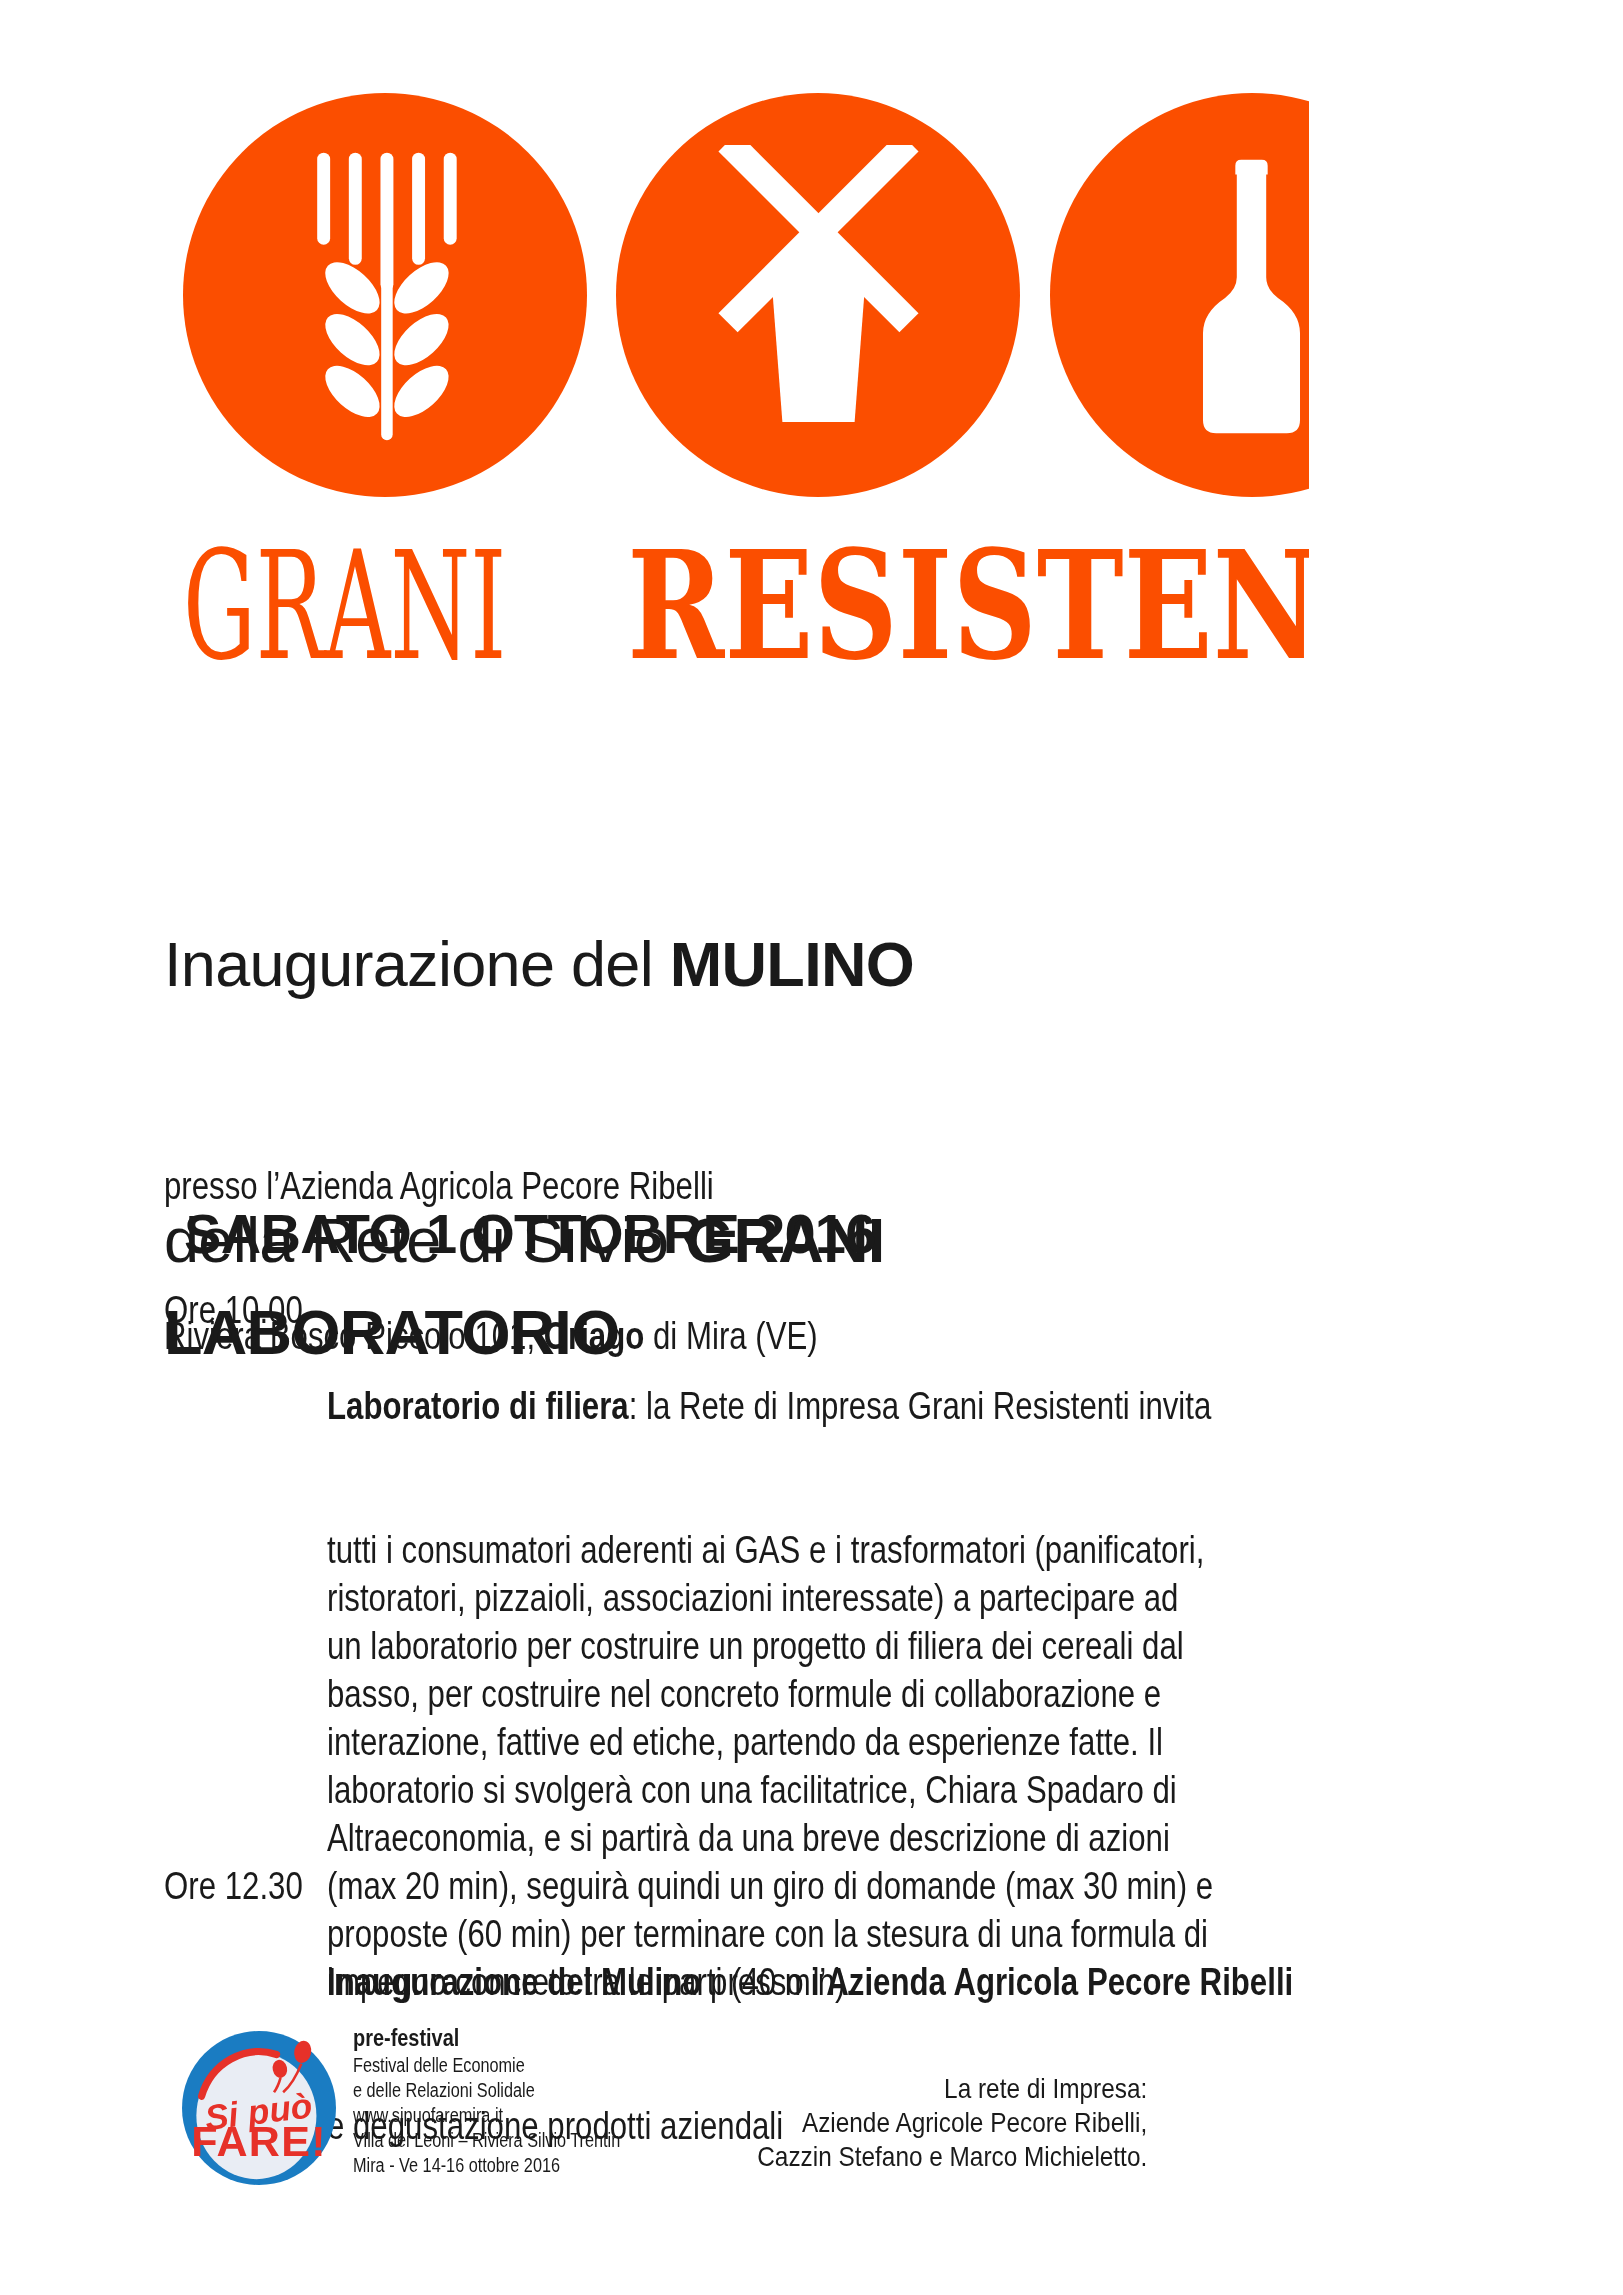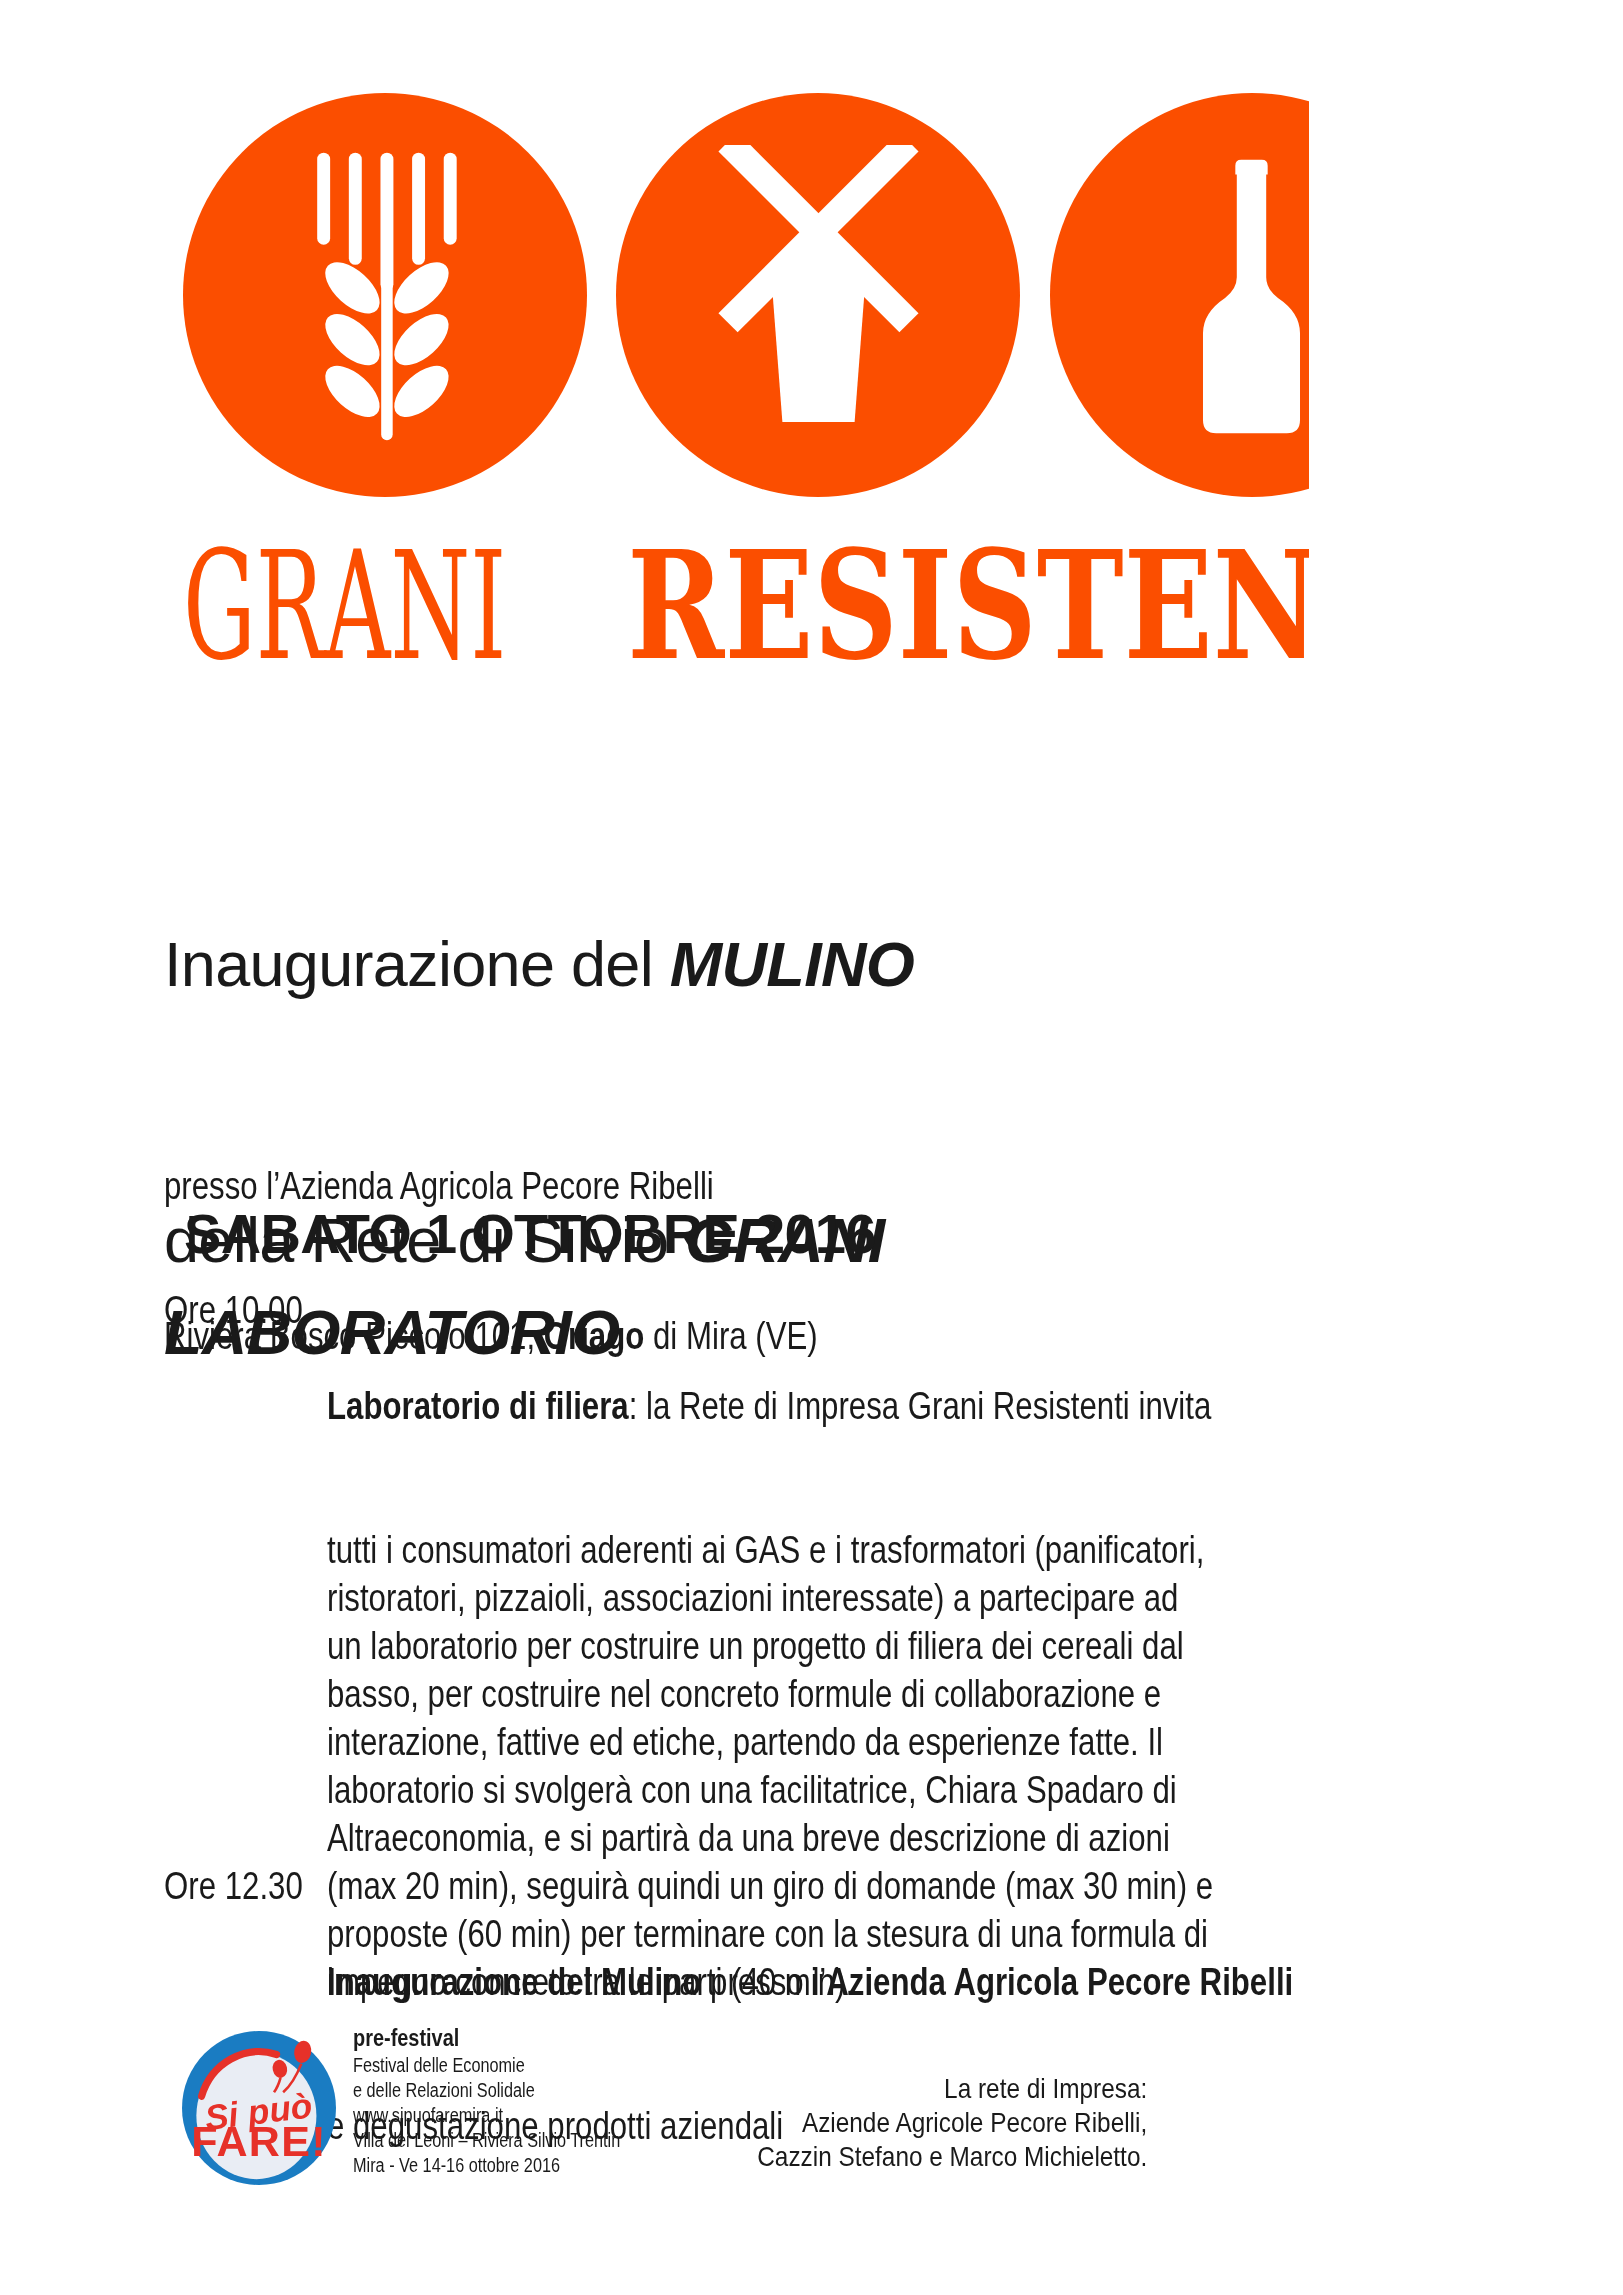--- a/index.html
+++ b/index.html
@@ -14,21 +14,21 @@
   .circle svg{display:block;}
   .ic-white{fill:#ffffff;}
   
   .title-svg{position:absolute;left:183px;top:505px;width:1278px;height:157px;}
   .title-svg text{font-family:"DejaVu Serif",serif;fill:#fb4e00;}
   .title-word-light{font-weight:400;}
   .title-word-bold{font-weight:700;}
   
   .headline{position:absolute;left:164px;top:734px;font-size:63px;line-height:92px;
             letter-spacing:-0.7px;white-space:pre-wrap;}
-  .headline .b{font-weight:700;font-style:italic;}
+  .headline .b{font-weight:700;}
   
   .venue{position:absolute;left:164px;top:1061px;font-size:39px;line-height:50px;
          transform:scaleX(0.8);transform-origin:left top;white-space:pre-wrap;}
   .venue .b{font-weight:700;}
   
   .date-heading{position:absolute;left:164px;top:1201px;font-size:56px;font-weight:700;
                 letter-spacing:-0.7px;white-space:nowrap;margin-left:20px;}
   
   .entry-time{position:absolute;left:164px;font-size:39px;line-height:48px;
               transform:scaleX(0.8);transform-origin:left top;white-space:nowrap;}

